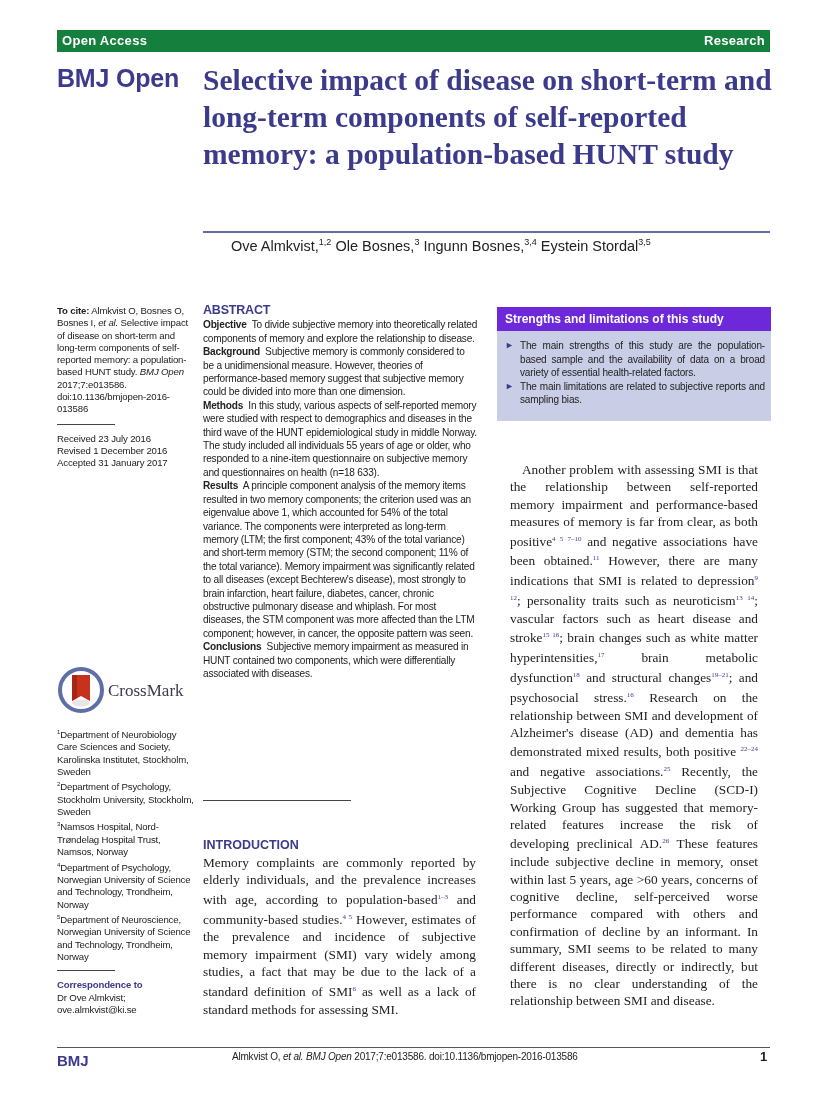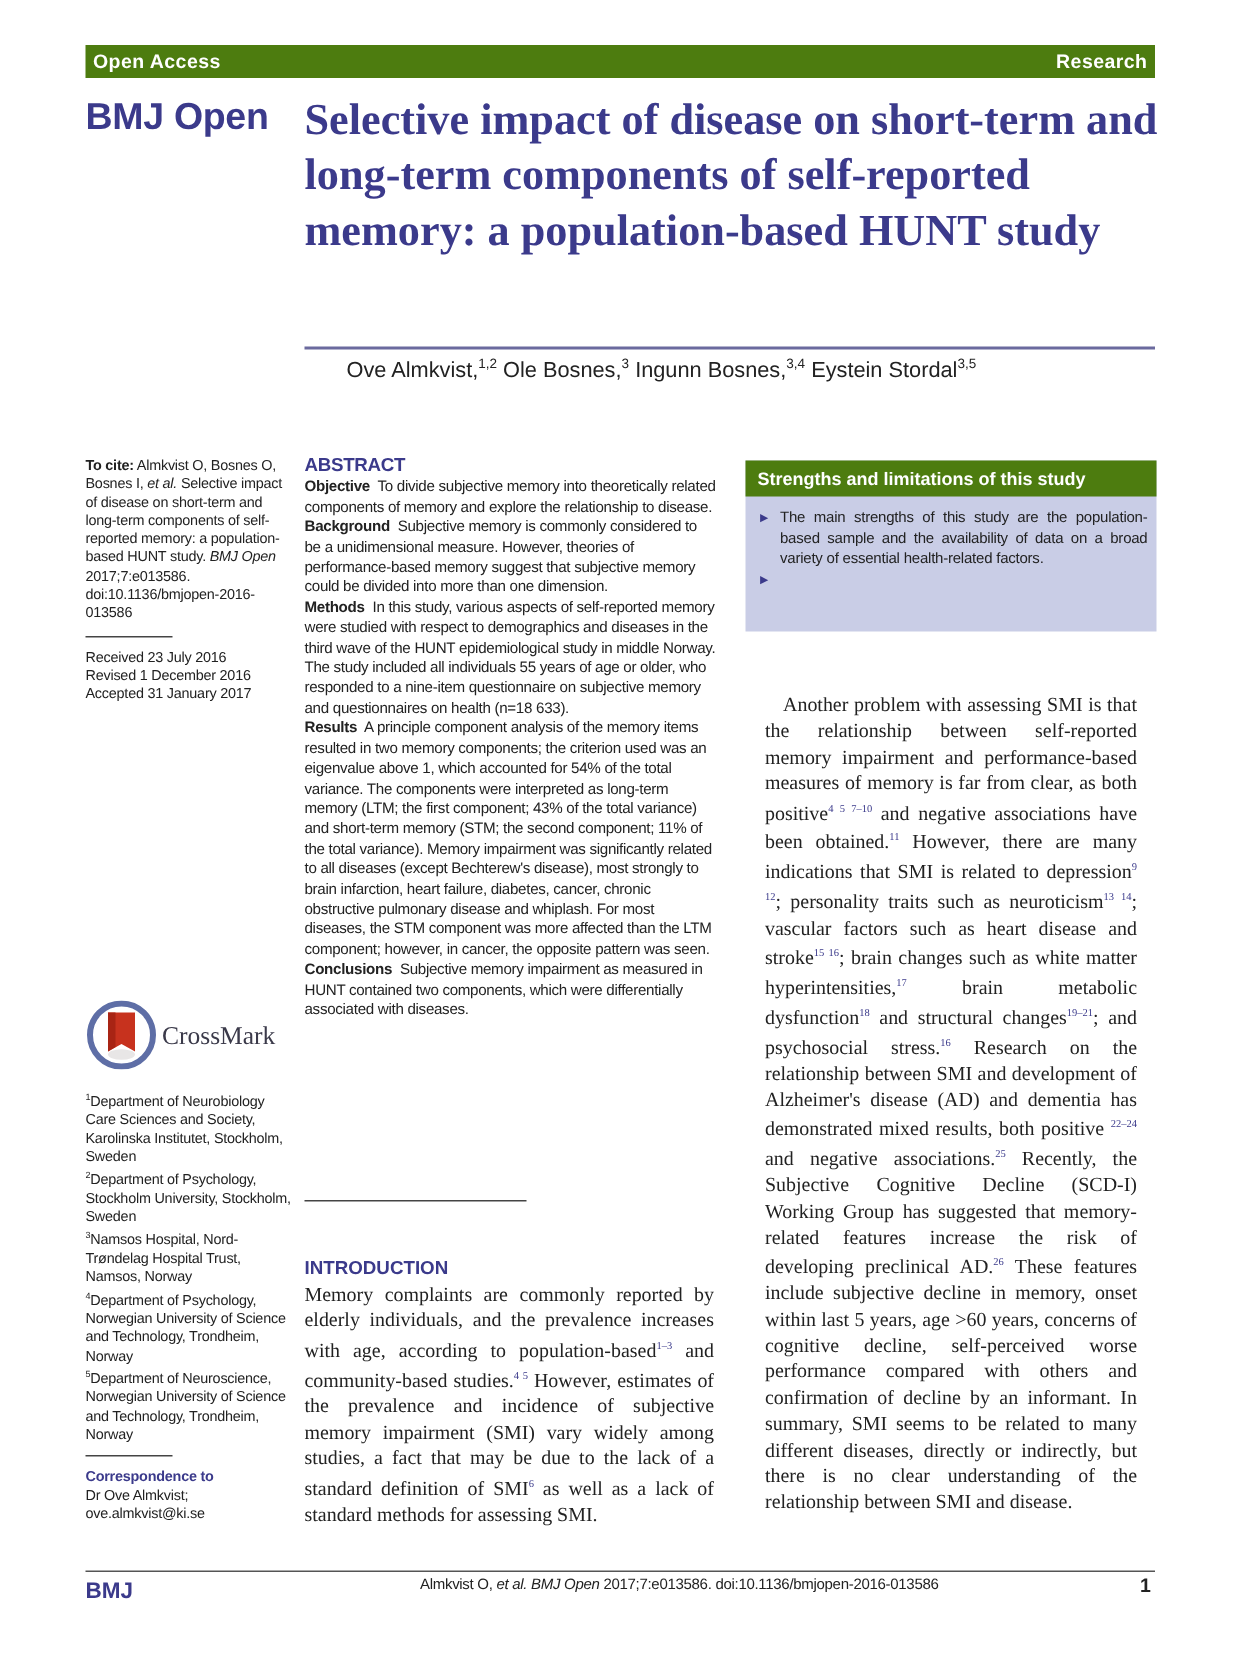--- a/index.html
+++ b/index.html
@@ -2,21 +2,21 @@
 <html><head>
 <meta charset="utf-8">
 <style>
   html, body { margin: 0; padding: 0; background: #ffffff; }
   body { width: 827px; height: 1102px; position: relative; overflow: hidden; color: #1a1a1a; }
   .abs { position: absolute; }
   .sans { font-family: "Liberation Sans", "DejaVu Sans", sans-serif; }
   .serif { font-family: "Liberation Serif", "DejaVu Serif", serif; }
 
   
-  #topbar { left: 57px; top: 30px; width: 713px; height: 22px; background: #4d7c0f;
+  #topbar { left: 57px; top: 30px; width: 713px; height: 22px; background: #15803d;
             color: #fff; font-weight: bold; font-size: 13px; letter-spacing: 0.3px; }
   #topbar .left { position: absolute; left: 5px; top: 3px; }
   #topbar .right { position: absolute; right: 5px; top: 3px; }
 
   #brand { left: 57px; top: 64px; font-size: 25px; font-weight: bold; color: #3b3a8b; letter-spacing: -0.2px; }
   #title { left: 203px; top: 62px; width: 570px; font-size: 29.5px; font-weight: bold; color: #3b3a8b; line-height: 37px; }
   #title-rule { left: 203px; top: 231px; width: 567px; height: 2px; background: #6b6a9e; }
   #authors { left: 203px; top: 237px; font-size: 14.5px; color: #222; margin-left: 28px; }
   #authors sup { font-size: 9px; }
 
@@ -38,34 +38,34 @@
   #abstract b { font-weight: bold; }
   #abs-rule { left: 203px; top: 800px; width: 148px; height: 1px; background: #444; }
 
   
   #intro-head { left: 203px; top: 838px; font-size: 12.5px; font-weight: bold; color: #3b3a8b; }
   #intro { left: 203px; top: 854px; width: 273px; font-size: 13.3px; line-height: 17.4px; text-align: justify; color: #222; }
   sup.ref { font-size: 7px; color: #3b3a8b; }
 
   
   #strengths { left: 497px; top: 307px; width: 274px; height: 114px; background: #c9cde6; }
-  #str-head { position: absolute; left: 0; top: 0; width: 274px; height: 24px; background: #4d7c0f; color: #fff;
+  #str-head { position: absolute; left: 0; top: 0; width: 274px; height: 24px; background: #6d28d9; color: #fff;
               font-weight: bold; font-size: 12px; line-height: 24px; padding-left: 8px; box-sizing: border-box; }
   #str-list { position: absolute; left: 8px; top: 32px; width: 260px; font-size: 10px; line-height: 13.5px; color: #222; letter-spacing: -0.15px; }
   .str-item { position: relative; padding-left: 15px; text-align: justify; }
   .str-item .arrow { position: absolute; left: 0; top: 0; }
 
   
   #rightcol { left: 497px; top: 448px; width: 274px; font-size: 13.3px; line-height: 17.4px; text-align: justify; color: #222; }
   #rightcol p { margin: 13px; text-indent: 12px; }
 
   
   #foot-rule { left: 57px; top: 1047px; width: 713px; height: 1px; background: #555; }
   #foot-logo { left: 57px; top: 1052px; font-size: 15px; font-weight: bold; color: #3b3a8b; }
-  #foot-cite { left: 232px; top: 1051px; font-size: 10px; color: #222; letter-spacing: -0.2px; margin-left: 48px; }
+  #foot-cite { left: 232px; top: 1051px; font-size: 10px; color: #222; letter-spacing: -0.2px; }
   #foot-page { left: 760px; top: 1049px; font-size: 13px; font-weight: bold; color: #222; }
 </style>
 </head>
 <body>
 
 <div id="topbar" class="abs sans">
   <span class="left">Open Access</span>
   <span class="right">Research</span>
 </div>
 
@@ -134,20 +134,21 @@
 
 <div id="strengths" class="abs sans">
   <div id="str-head">Strengths and limitations of this study</div>
   <div id="str-list">
     <div class="str-item">
       <span class="arrow">►</span>
       <span>The main strengths of this study are the population-based sample and the availability of data on a broad variety of essential health-related factors.</span>
     </div>
     <div class="str-item">
       <span class="arrow">►</span>
+      <span>The main limitations are related to subjective reports and sampling bias.</span>
     </div>
   </div>
 </div>
 
 <div id="rightcol" class="abs serif">
   <p id="rc-p1"><span>Another problem with assessing SMI is that the relationship between self-reported memory impairment and performance-based measures of memory is far from clear, as both positive</span><sup class="ref">4 5 7–10</sup><span> and negative associations have been obtained.</span><sup class="ref">11</sup><span> However, there are many indications that SMI is related to depression</span><sup class="ref">9 12</sup><span>; personality traits such as neuroticism</span><sup class="ref">13 14</sup><span>; vascular factors such as heart disease and stroke</span><sup class="ref">15 16</sup><span>; brain changes such as white matter hyperintensities,</span><sup class="ref">17</sup><span> brain metabolic dysfunction</span><sup class="ref">18</sup><span> and structural changes</span><sup class="ref">19–21</sup><span>; and psychosocial stress.</span><sup class="ref">16</sup><span> Research on the relationship between SMI and development of Alzheimer's disease (AD) and dementia has demonstrated mixed results, both positive </span><sup class="ref">22–24</sup><span> and negative associations.</span><sup class="ref">25</sup><span> Recently, the Subjective Cognitive Decline (SCD-I) Working Group has suggested that memory-related features increase the risk of developing preclinical AD.</span><sup class="ref">26</sup><span> These features include subjective decline in memory, onset within last 5 years, age &gt;60 years, concerns of cognitive decline, self-perceived worse performance compared with others and confirmation of decline by an informant. In summary, SMI seems to be related to many different diseases, directly or indirectly, but there is no clear understanding of the relationship between SMI and disease.</span></p>
 </div>
 
 <div id="foot-rule" class="abs"></div>
 <div id="foot-logo" class="abs sans">BMJ</div>

